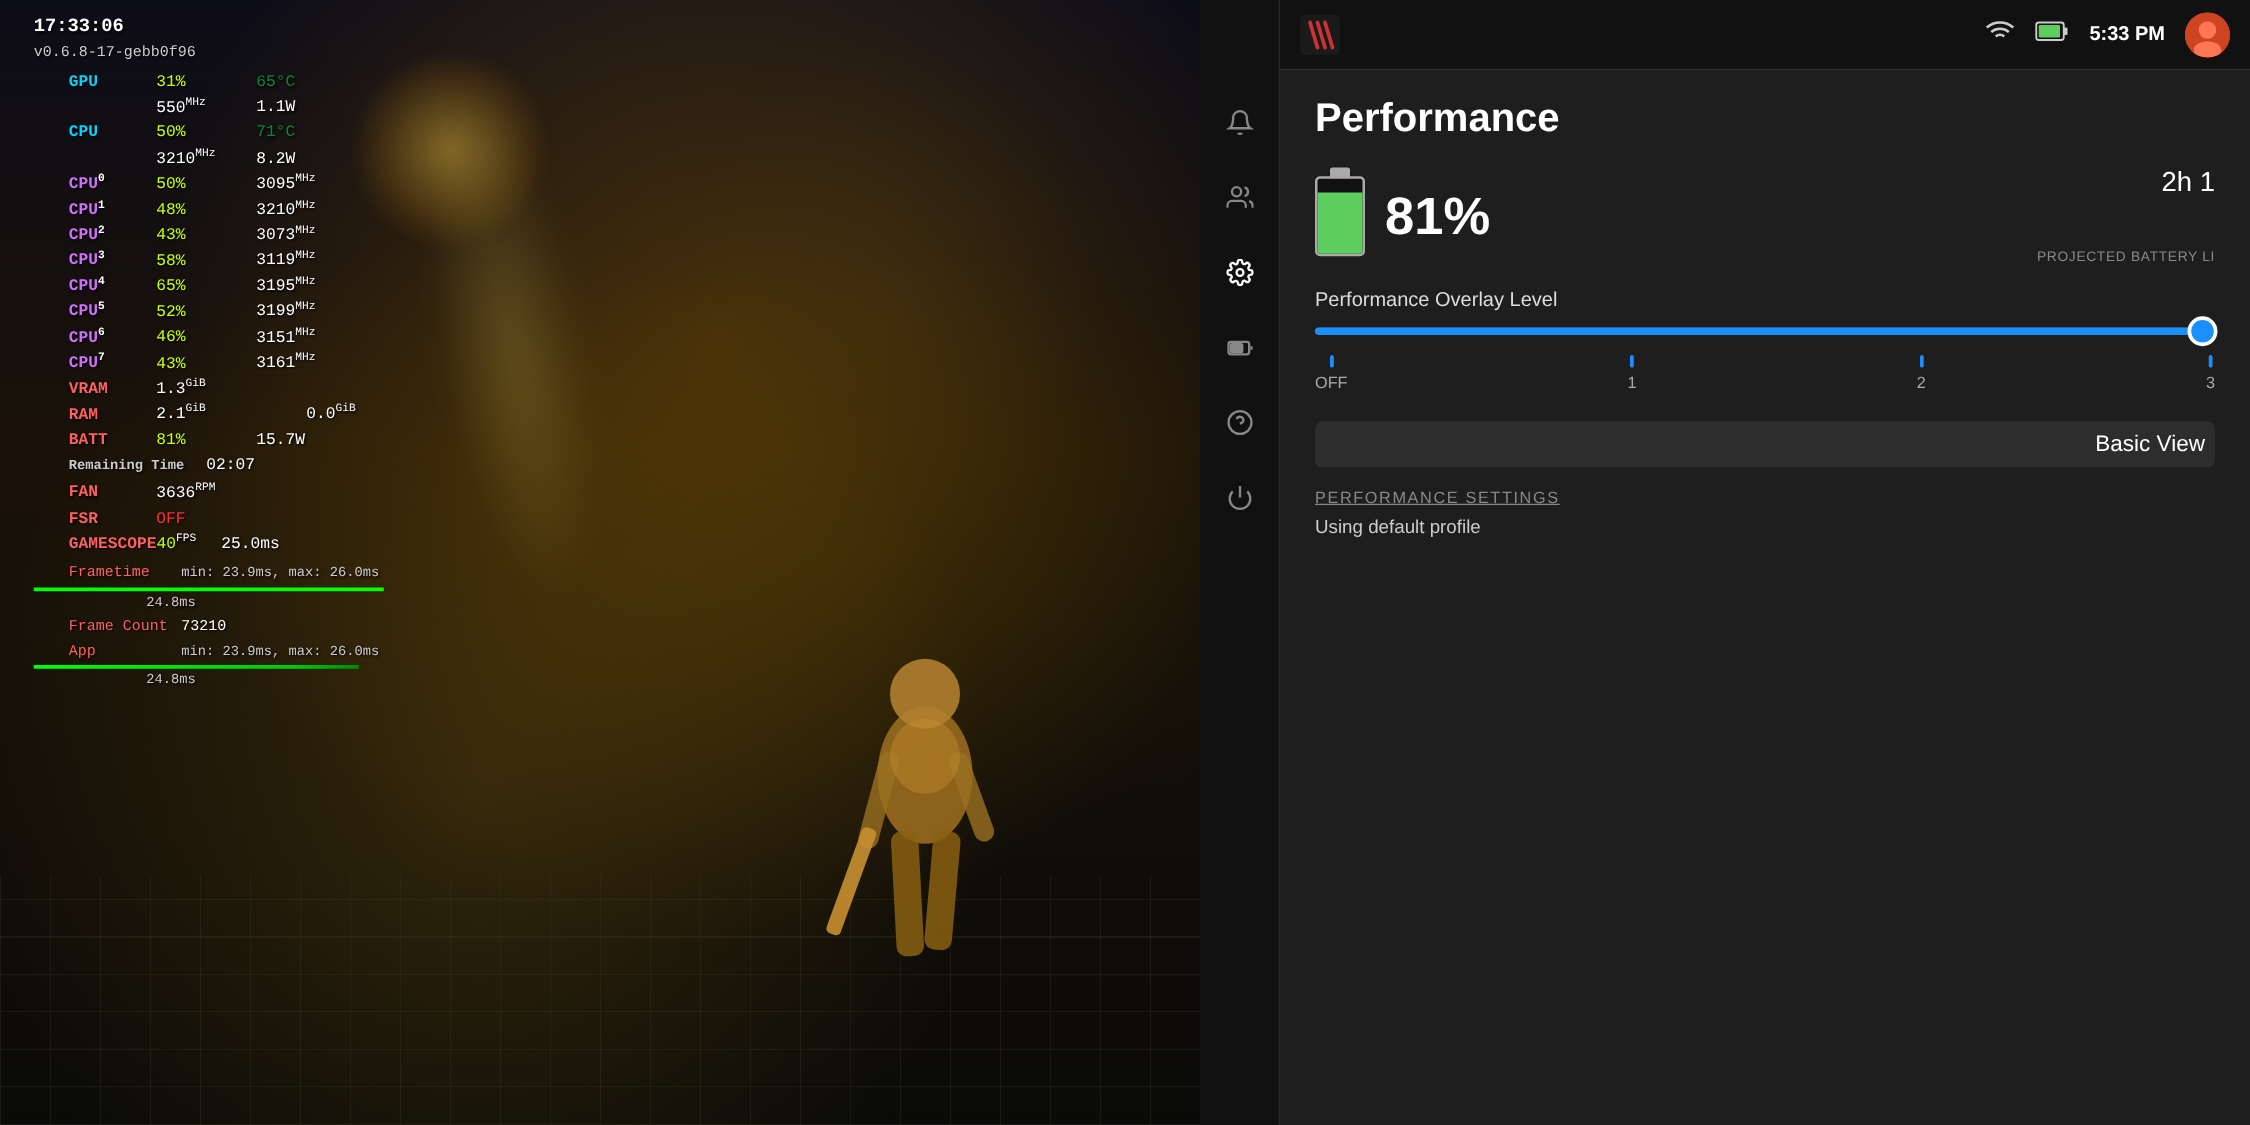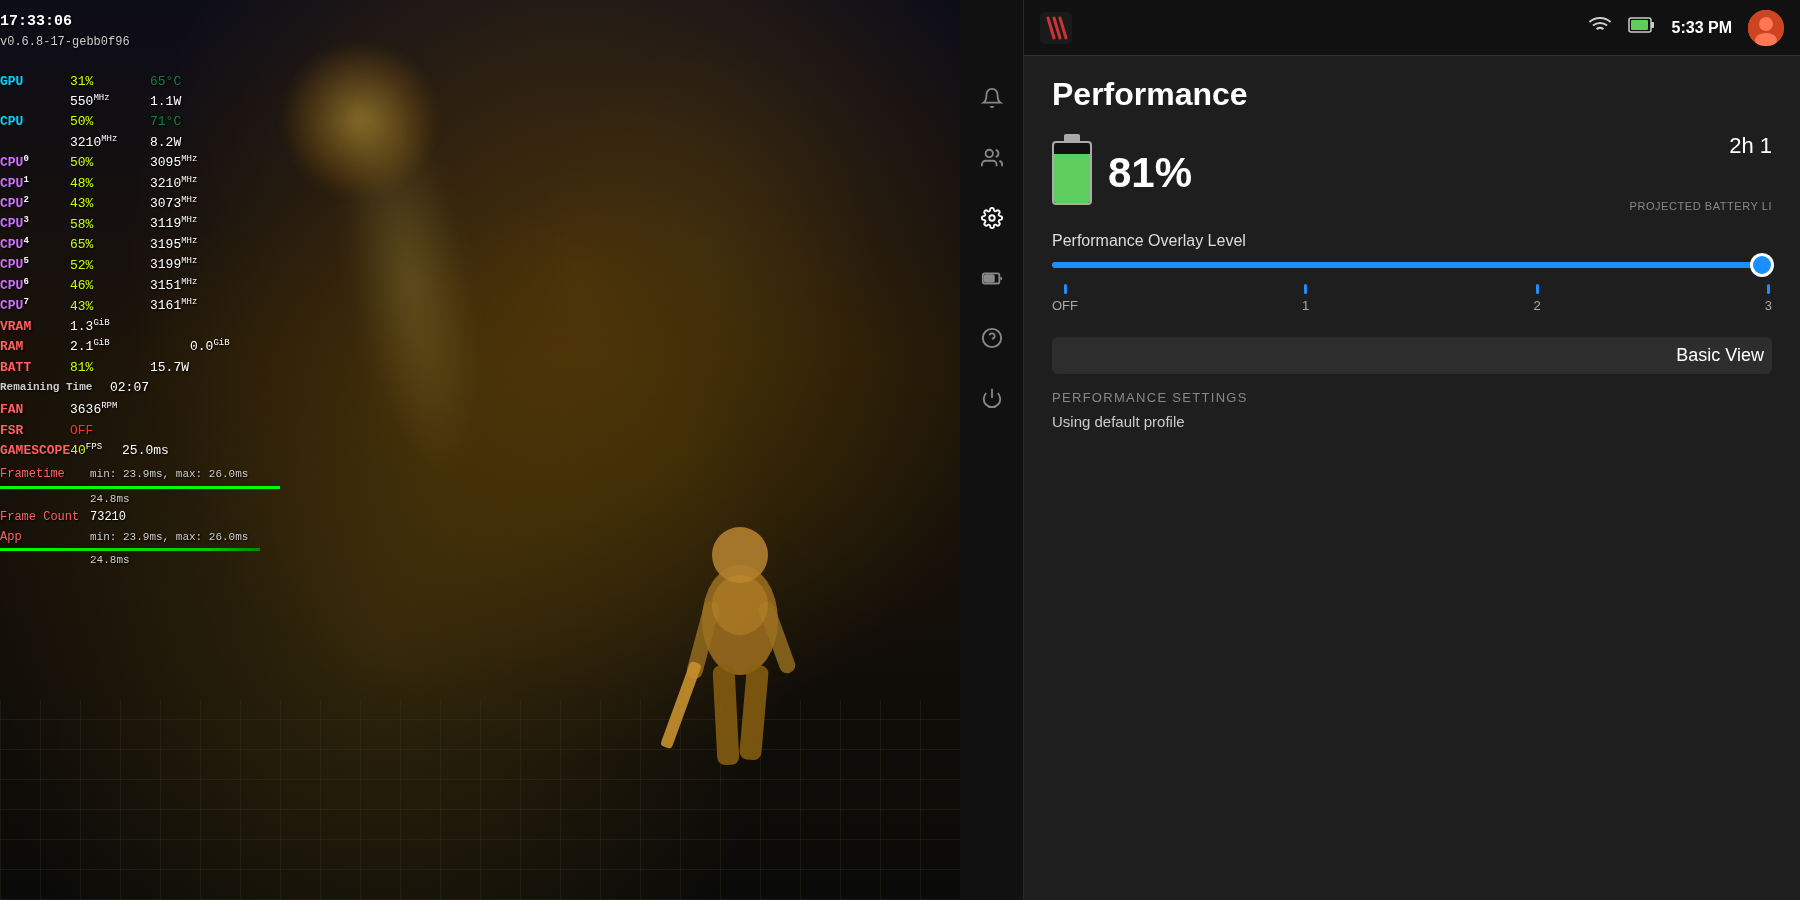--- a/index.html
+++ b/index.html
@@ -30,43 +30,44 @@
         radial-gradient(ellipse at 70% 50%, #5a4a0033 0%, transparent 40%),
         linear-gradient(180deg, #0d0d18 0%, #1a1208 40%, #0a0a08 100%);
     }
 
     
     #hud {
       position: absolute;
       top: 0;
       left: 0;
       width: 480px;
-      padding: 10px 0;
+      padding: 10px 27px;
       color: #fff;
       font-size: 13px;
       font-family: 'Courier New', monospace;
       line-height: 1.55;
       text-shadow: 1px 1px 2px #000;
     }
 
     .hud-time {
       font-size: 15px;
       font-weight: bold;
       color: #fff;
     }
     .hud-version {
       font-size: 12px;
       color: #ccc;
-      margin-bottom: 20px;
+      margin-bottom: 4px;
     }
 
     .hud-row {
       display: flex;
-      align-items: center;
+      align-items: flex-end;
       gap: 0;
+      margin-left: 28px;
     }
     .hud-label {
       font-weight: bold;
       min-width: 70px;
     }
     .hud-val {
       color: #c8ff00;
       min-width: 50px;
     }
     .hud-val-white {
@@ -316,20 +317,21 @@
       text-align: right;
     }
 
     
     .perf-settings-label {
       font-size: 13px;
       color: #888;
       letter-spacing: 0.1em;
       text-transform: uppercase;
       margin-bottom: 8px;
+      text-decoration: underline;
     }
     .perf-default-profile {
       font-size: 15px;
       color: #ccc;
     }
 
     
     .char-silhouette {
       position: absolute;
       bottom: 60px;

